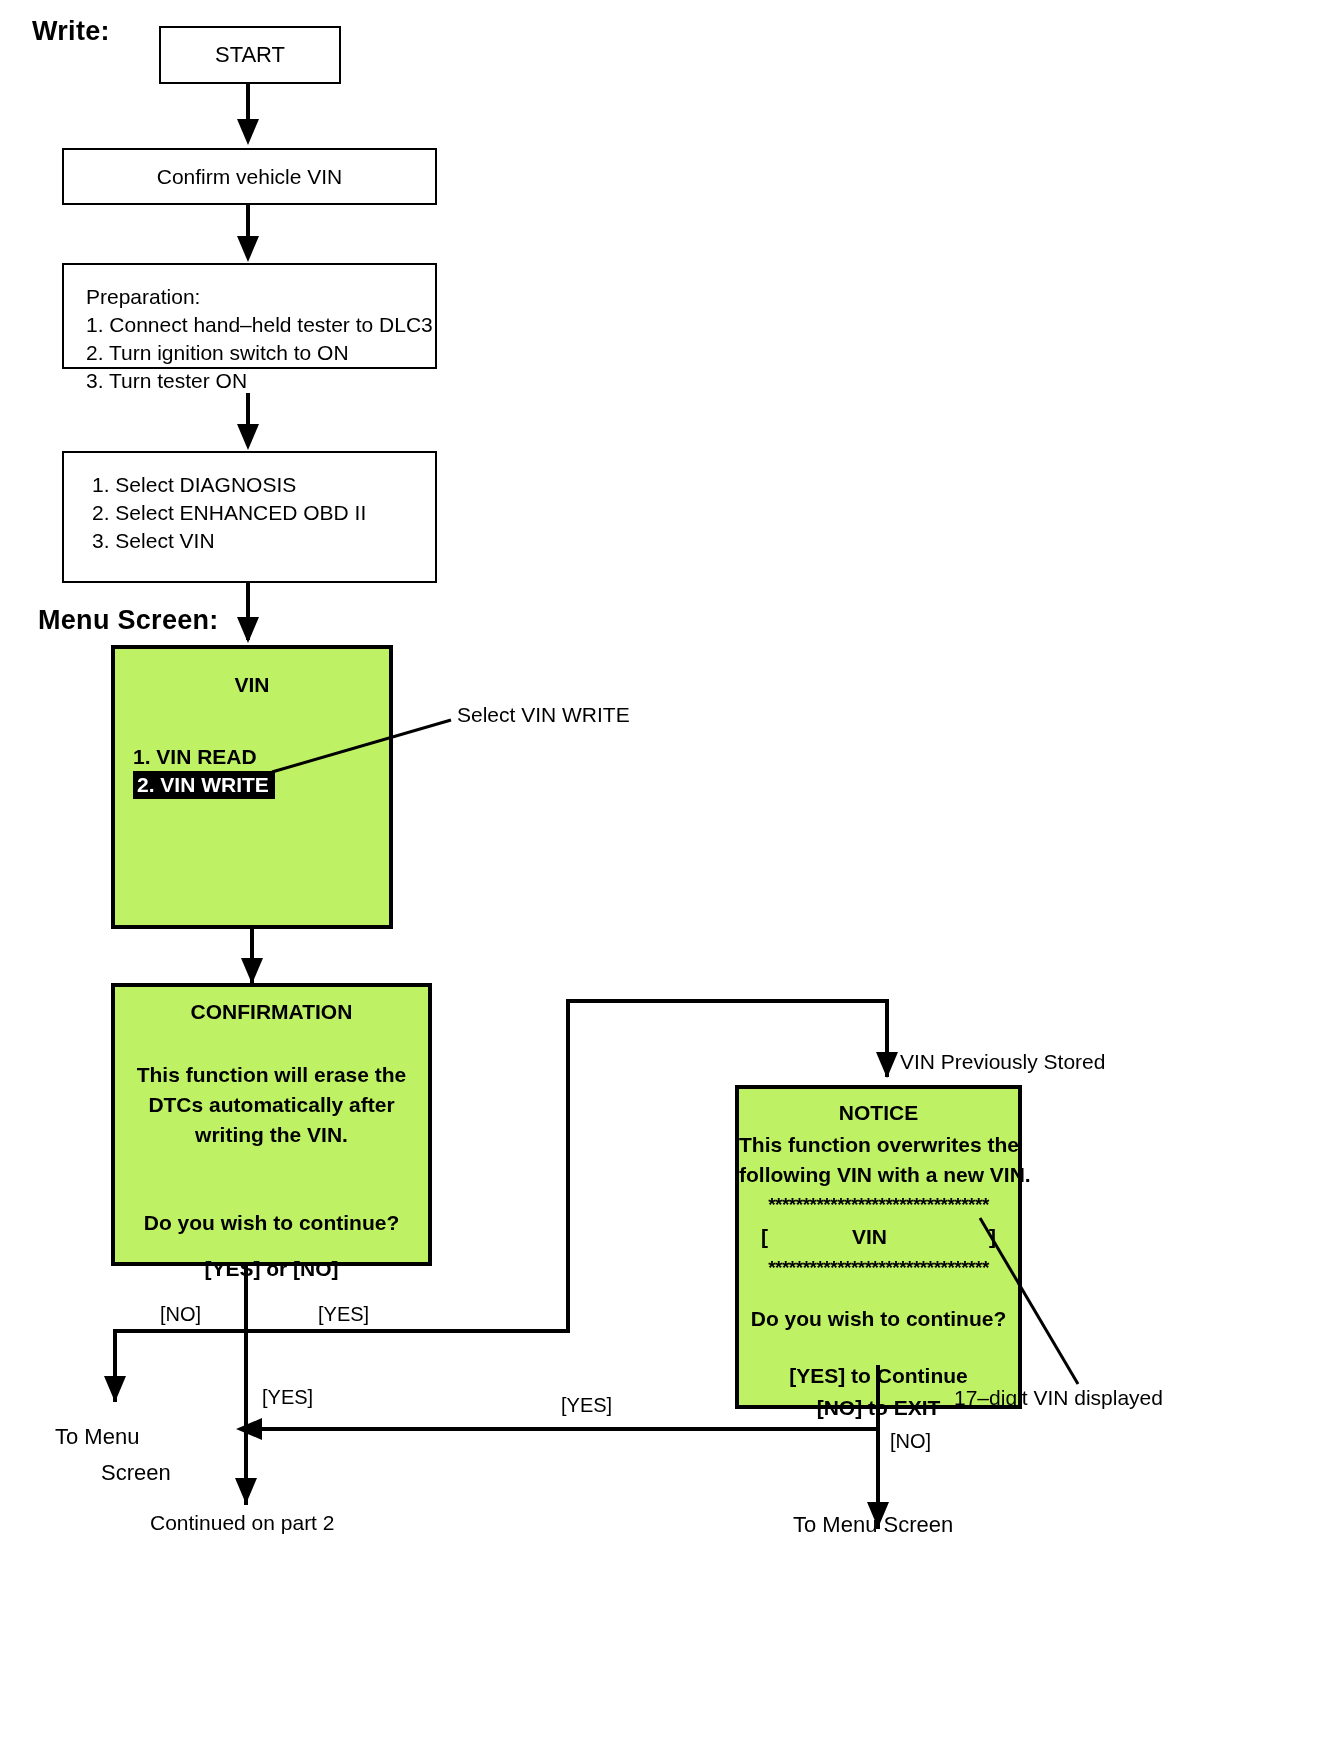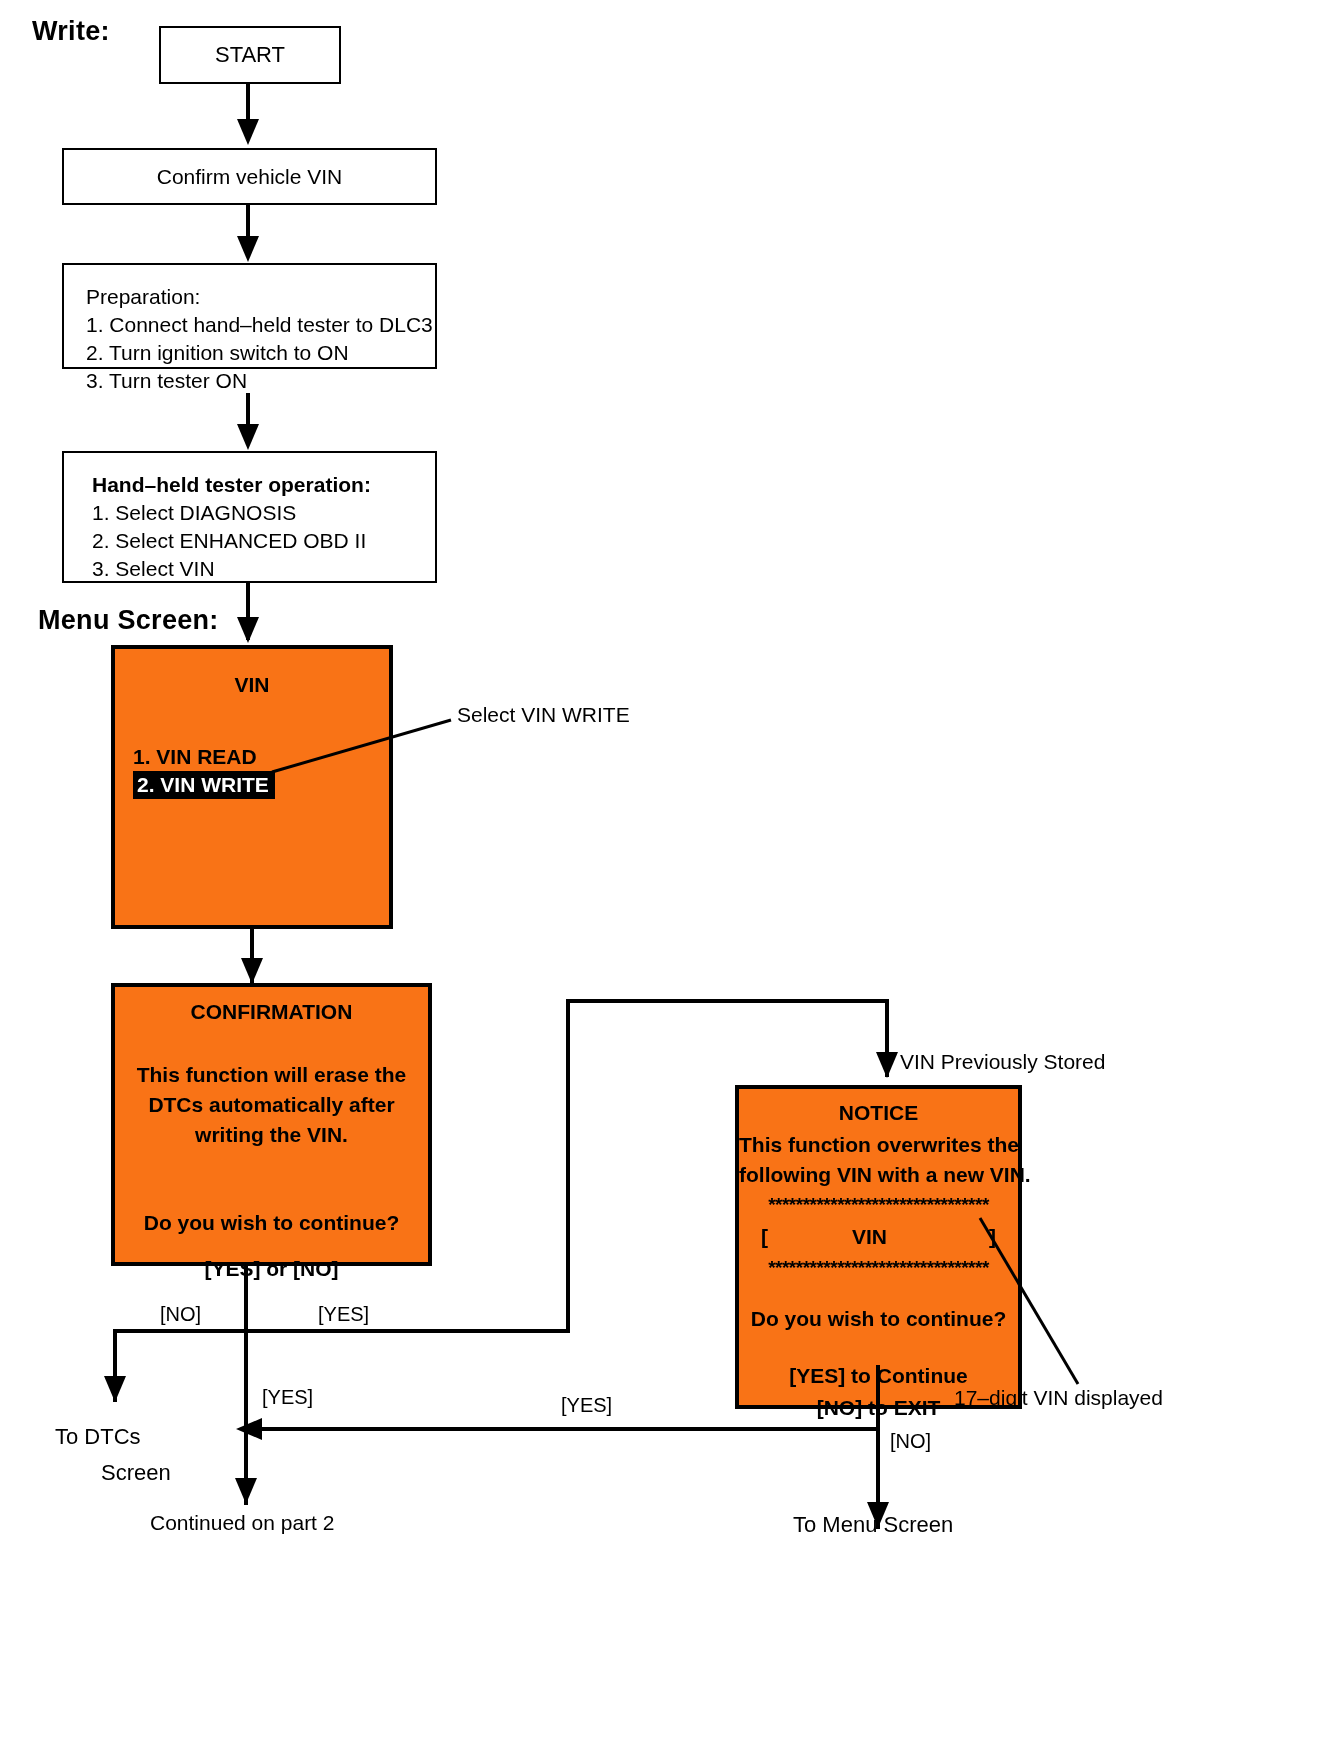--- a/index.html
+++ b/index.html
@@ -45,21 +45,21 @@
 
   
   .box {
     box-sizing: border-box;
     border: 2px solid #000;
     background: #fff;
   }
   .box-thick {
     box-sizing: border-box;
     border: 4px solid #000;
-    background: #f97316;
+    background: #bef264;
   }
   .box-center {
     display: flex;
     align-items: center;
     justify-content: center;
     text-align: center;
   }
   .list-line {
     font-size: 21px;
     line-height: 28px;
@@ -153,21 +153,20 @@
       <div class="list-line">2. Turn ignition switch to ON</div>
       <div class="list-line">3. Turn tester ON</div>
     </div>
   </div>
 
   <div class="abs vline" style="left:246px; top:393px; width:4px; height:43px;"></div>
   <div class="abs arrow-down" style="left:237px; top:424px;"></div>
 
   <div class="abs box" style="left:62px; top:451px; width:375px; height:132px;">
     <div style="padding:18px 0 0 28px;">
-      <div class="list-line b">Hand–held tester operation:</div>
       <div class="list-line">1. Select DIAGNOSIS</div>
       <div class="list-line">2. Select ENHANCED OBD II</div>
       <div class="list-line">3. Select VIN</div>
     </div>
   </div>
 
   <div class="abs vline" style="left:246px; top:583px; width:4px; height:57px;"></div>
   <div class="abs arrow-down" style="left:237px; top:617px;"></div>
 
   <div class="abs hdr-label" style="left:38px; top:605px;">Menu Screen:</div>
@@ -205,21 +204,21 @@
 
   <div class="abs hline" style="left:113px; top:1329px; width:457px; height:4px;"></div>
 
   <div class="abs edge-label" style="left:160px; top:1303px;">[NO]</div>
 
   <div class="abs edge-label" style="left:318px; top:1303px;">[YES]</div>
 
   <div class="abs vline" style="left:113px; top:1329px; width:4px; height:73px;"></div>
   <div class="abs arrow-down" style="left:104px; top:1376px;"></div>
 
-  <div class="abs plain-lg" style="left:55px; top:1424px;">To DTCs</div>
+  <div class="abs plain-lg" style="left:55px; top:1424px;">To Menu</div>
   <div class="abs plain-lg" style="left:55px; top:1460px;margin-left:46px;">Screen</div>
 
   <div class="abs vline" style="left:244px; top:1329px; width:4px; height:176px;"></div>
   <div class="abs arrow-down" style="left:235px; top:1478px;"></div>
   <div class="abs edge-label" style="left:262px; top:1386px;">[YES]</div>
   <div class="abs plain" style="left:150px; top:1511px;">Continued on part 2</div>
 
   <div class="abs vline" style="left:566px; top:999px; width:4px; height:332px;"></div>
   <div class="abs hline" style="left:566px; top:999px; width:323px; height:4px;"></div>
   <div class="abs vline" style="left:885px; top:999px; width:4px; height:78px;"></div>

